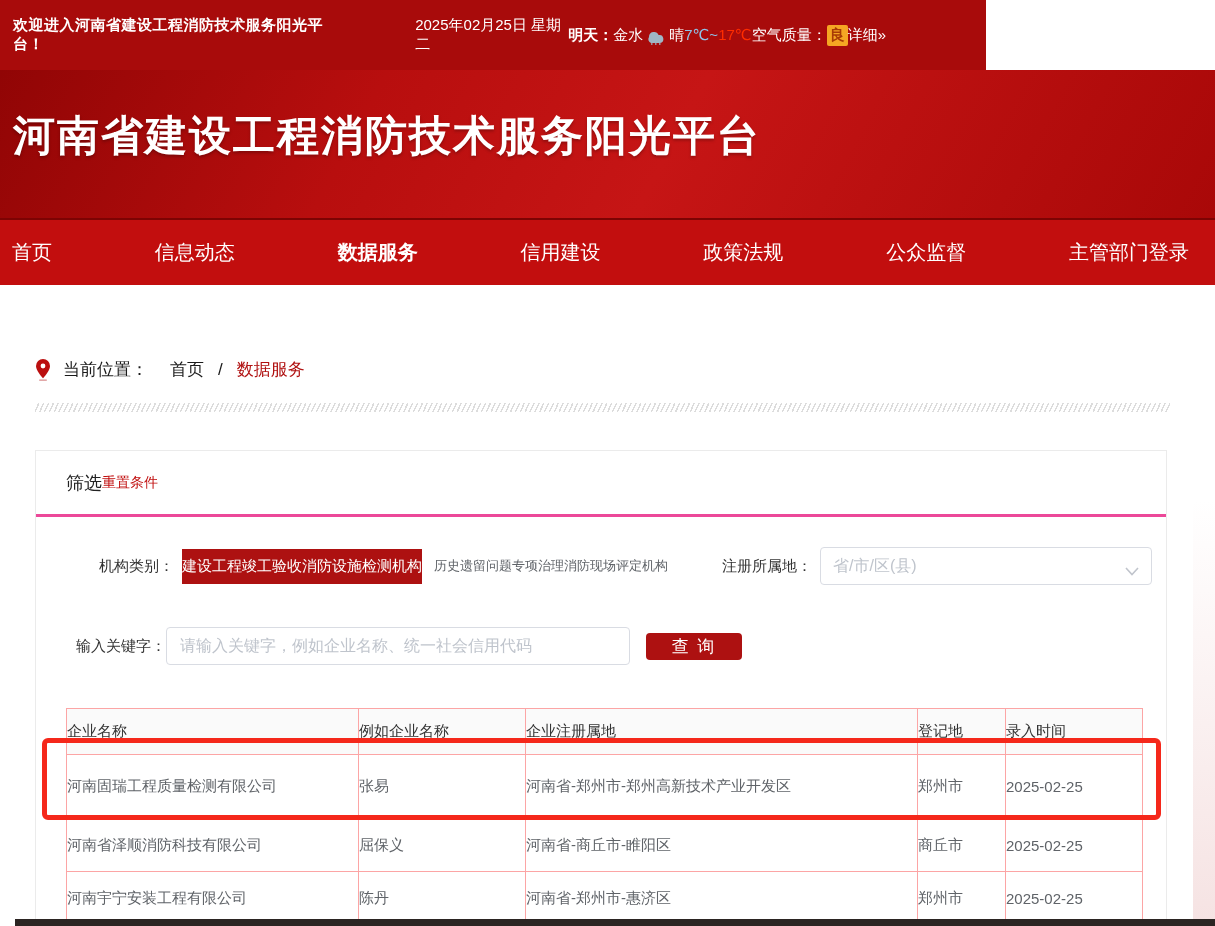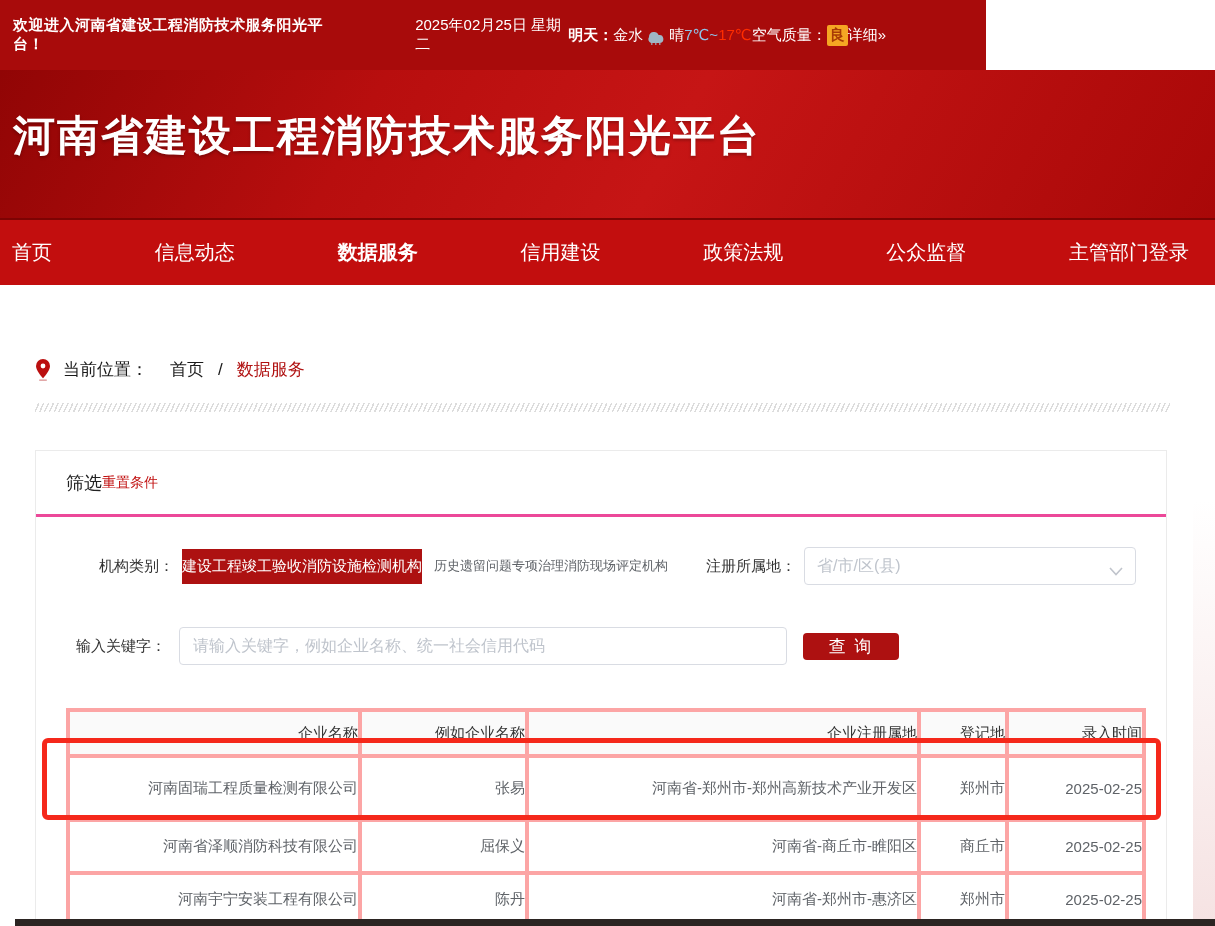--- a/index.html
+++ b/index.html
@@ -84,46 +84,46 @@
   .lbl-cat { width:130px; }
   .chip-active {
     margin-left:8px; background:#ad1111; color:#fff; font-size:15px;
     padding:8px 0; cursor:pointer; white-space:nowrap;
   }
   .chip-plain {
     margin-left:12px; color:#5f6368; font-size:13px; cursor:pointer; white-space:nowrap;
   }
   .lbl-region { margin-left:auto; }
   .select-box {
-    margin-left:8px; margin-right:40px; width:332px; height:38px;
+    margin-left:8px; margin-right:24px; width:332px; height:38px;
     border:1px solid #d9dce3; border-radius:4px; display:flex; align-items:center;
     padding:0 12px; color:#bfc4cc; font-size:16px; background:#fff; cursor:pointer;
   }
   .select-box .chev { margin-left:auto; width:14px; height:9px; }
 
   .lbl-key { width:130px; }
   .kw-input {
-    margin-left:13px; width:608px; height:38px; border:1px solid #d9dce3;
+    margin-left:0; width:464px; height:38px; border:1px solid #d9dce3;
     border-radius:4px; padding:12px 13px; font-size:16px; color:#333; outline:none;
     font-family:"Liberation Sans","DejaVu Sans",sans-serif;
   }
   .kw-input::placeholder { color:#bfc4cc; }
   .search-btn {
     margin-left:16px; width:96px; height:27px; background:#ad1111; color:#fff;
     border:none; border-radius:4px; font-size:17px; cursor:pointer; letter-spacing:2px;
     font-family:"Liberation Sans","DejaVu Sans",sans-serif;
   }
 
   
   .result-table {
     position:absolute; left:30px; top:257px; width:1076px;
     border-collapse:collapse; table-layout:fixed; font-size:15px;
   }
   .result-table th, .result-table td {
-    border:4px solid #fca5a5; text-align:right; overflow:hidden; white-space:nowrap;
+    border:1px solid #fca5a5; text-align:left; overflow:hidden; white-space:nowrap;
   }
   .result-table th {
     height:46px; background:#fafafa; color:#333; font-weight:normal;
   }
   .result-table td { color:#5f6368; background:#fff; }
   .result-table tr.r1 td { height:64px; }
   .result-table tr.r2 td { height:53px; }
   .result-table tr.r3 td { height:53px; }
   .col1{width:292px}.col2{width:167px}.col3{width:392px}.col4{width:88px}.col5{width:137px}
 

